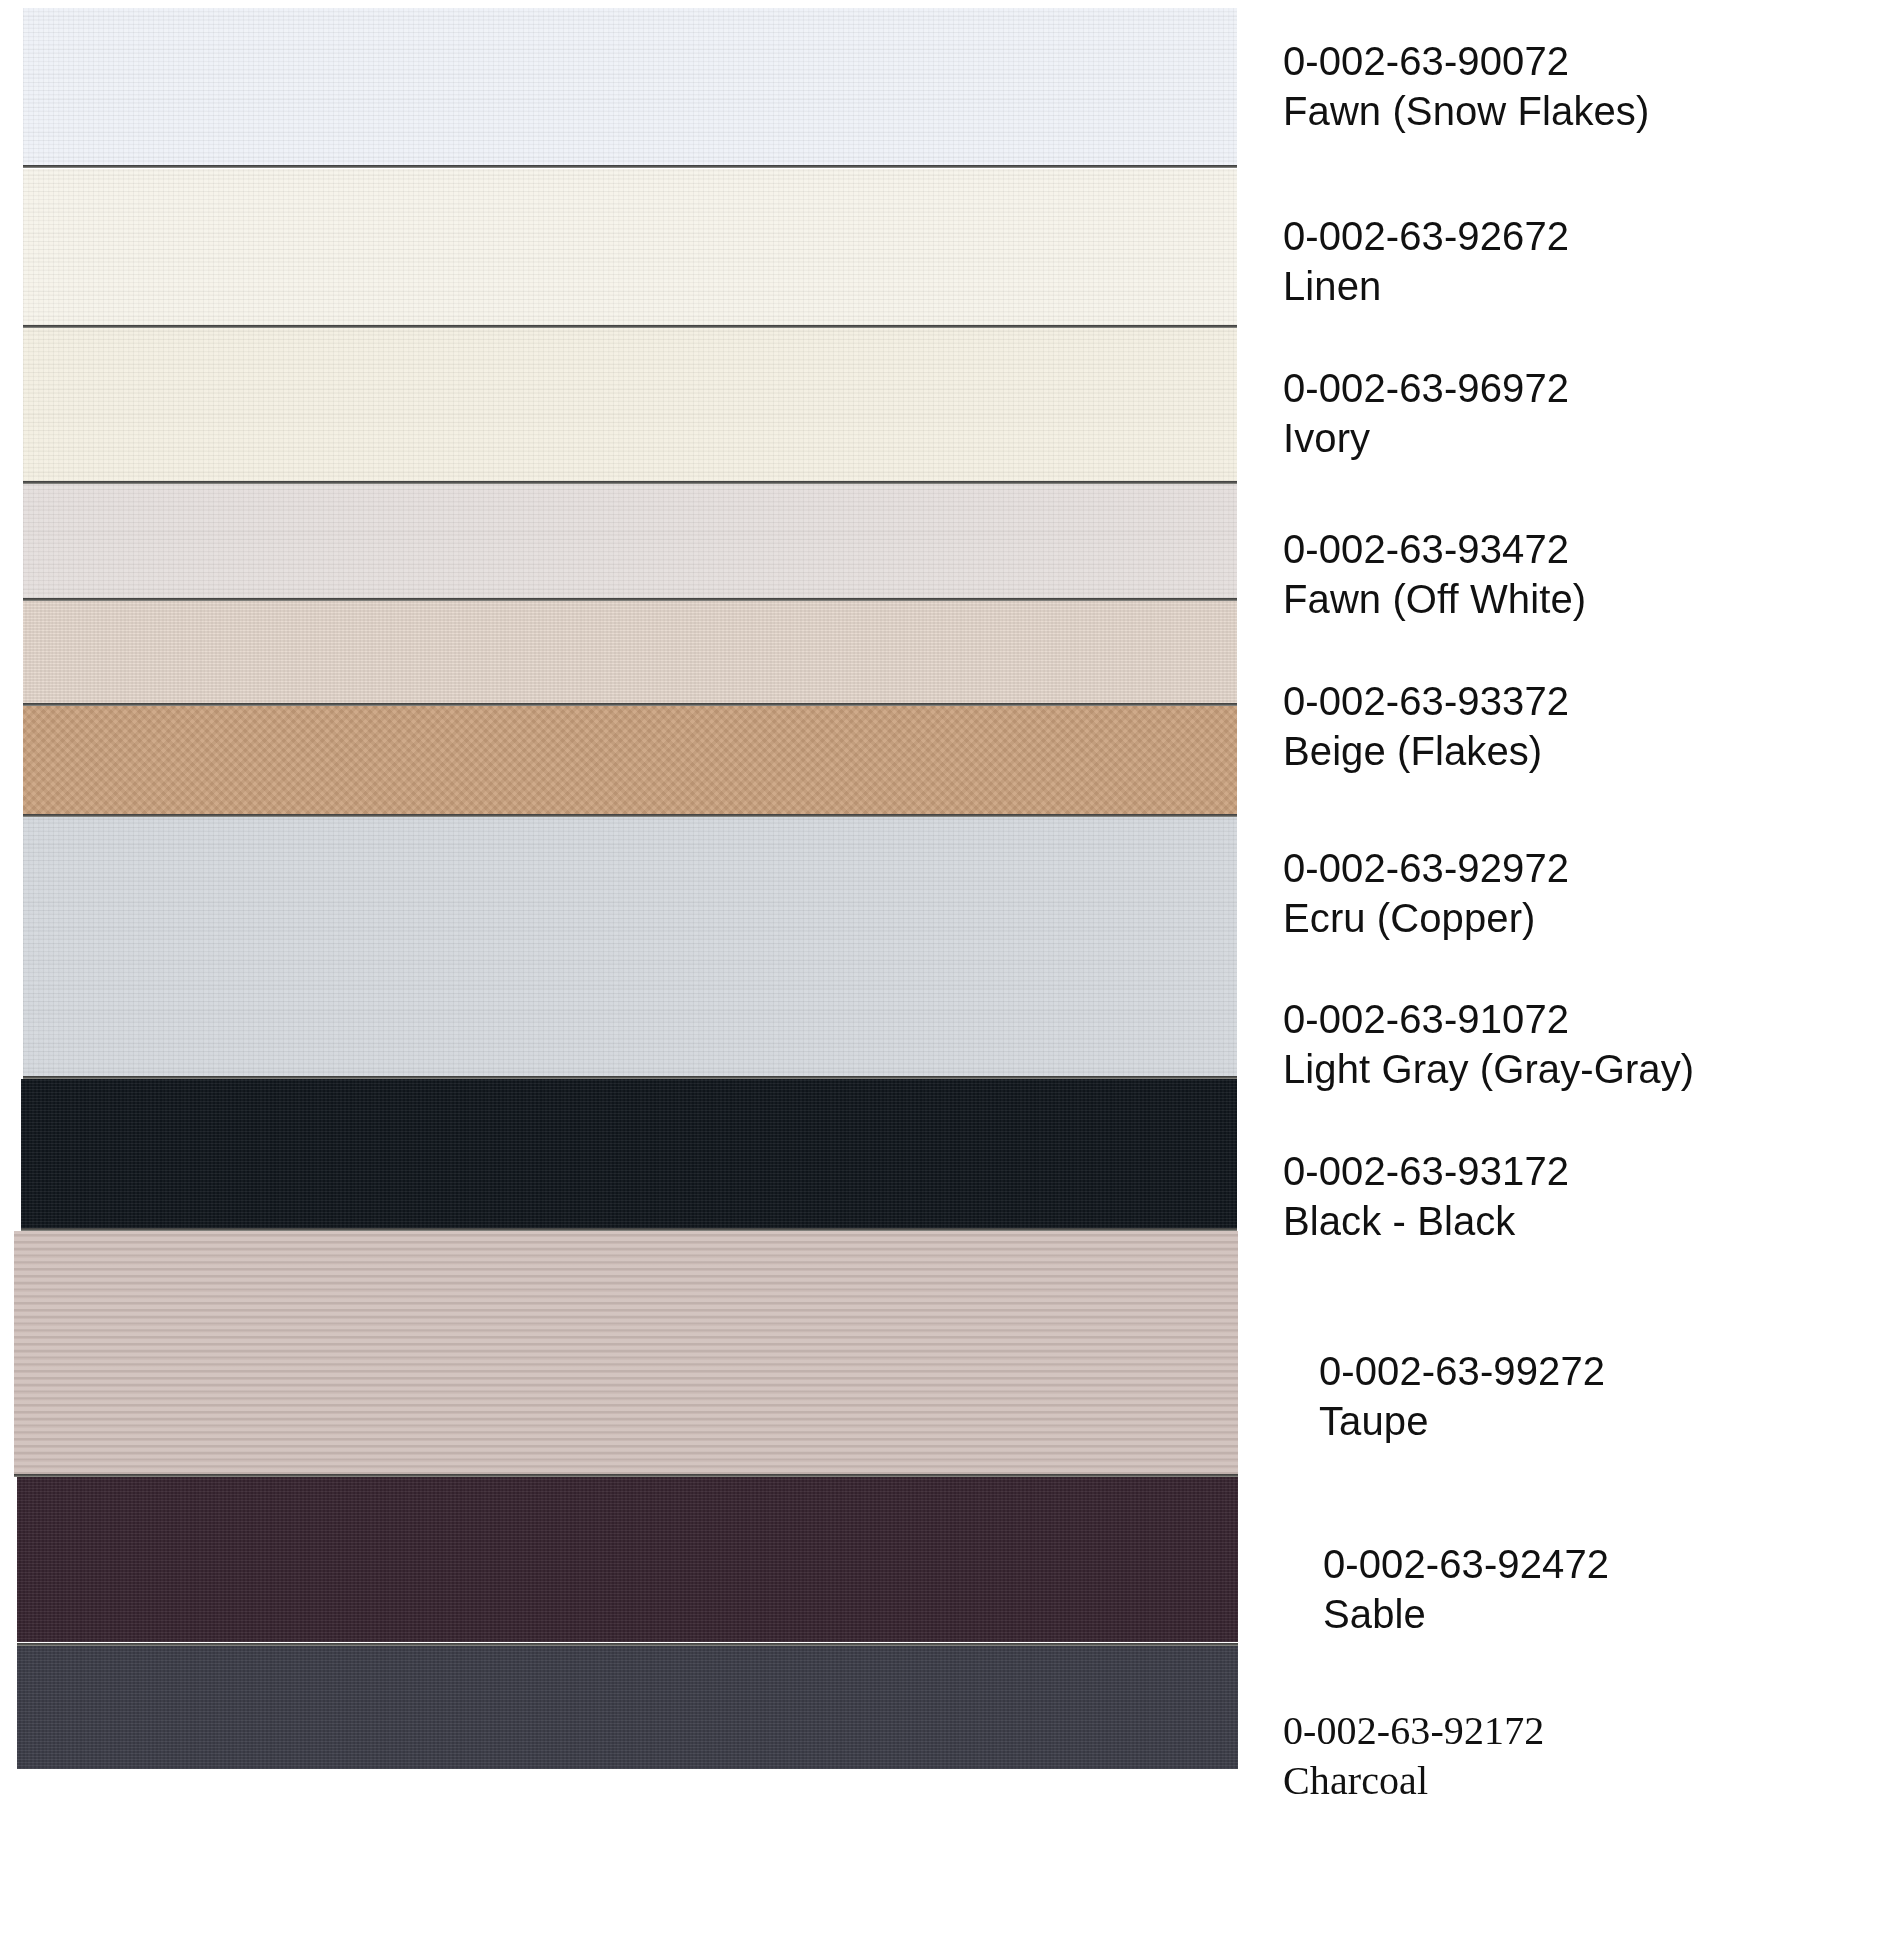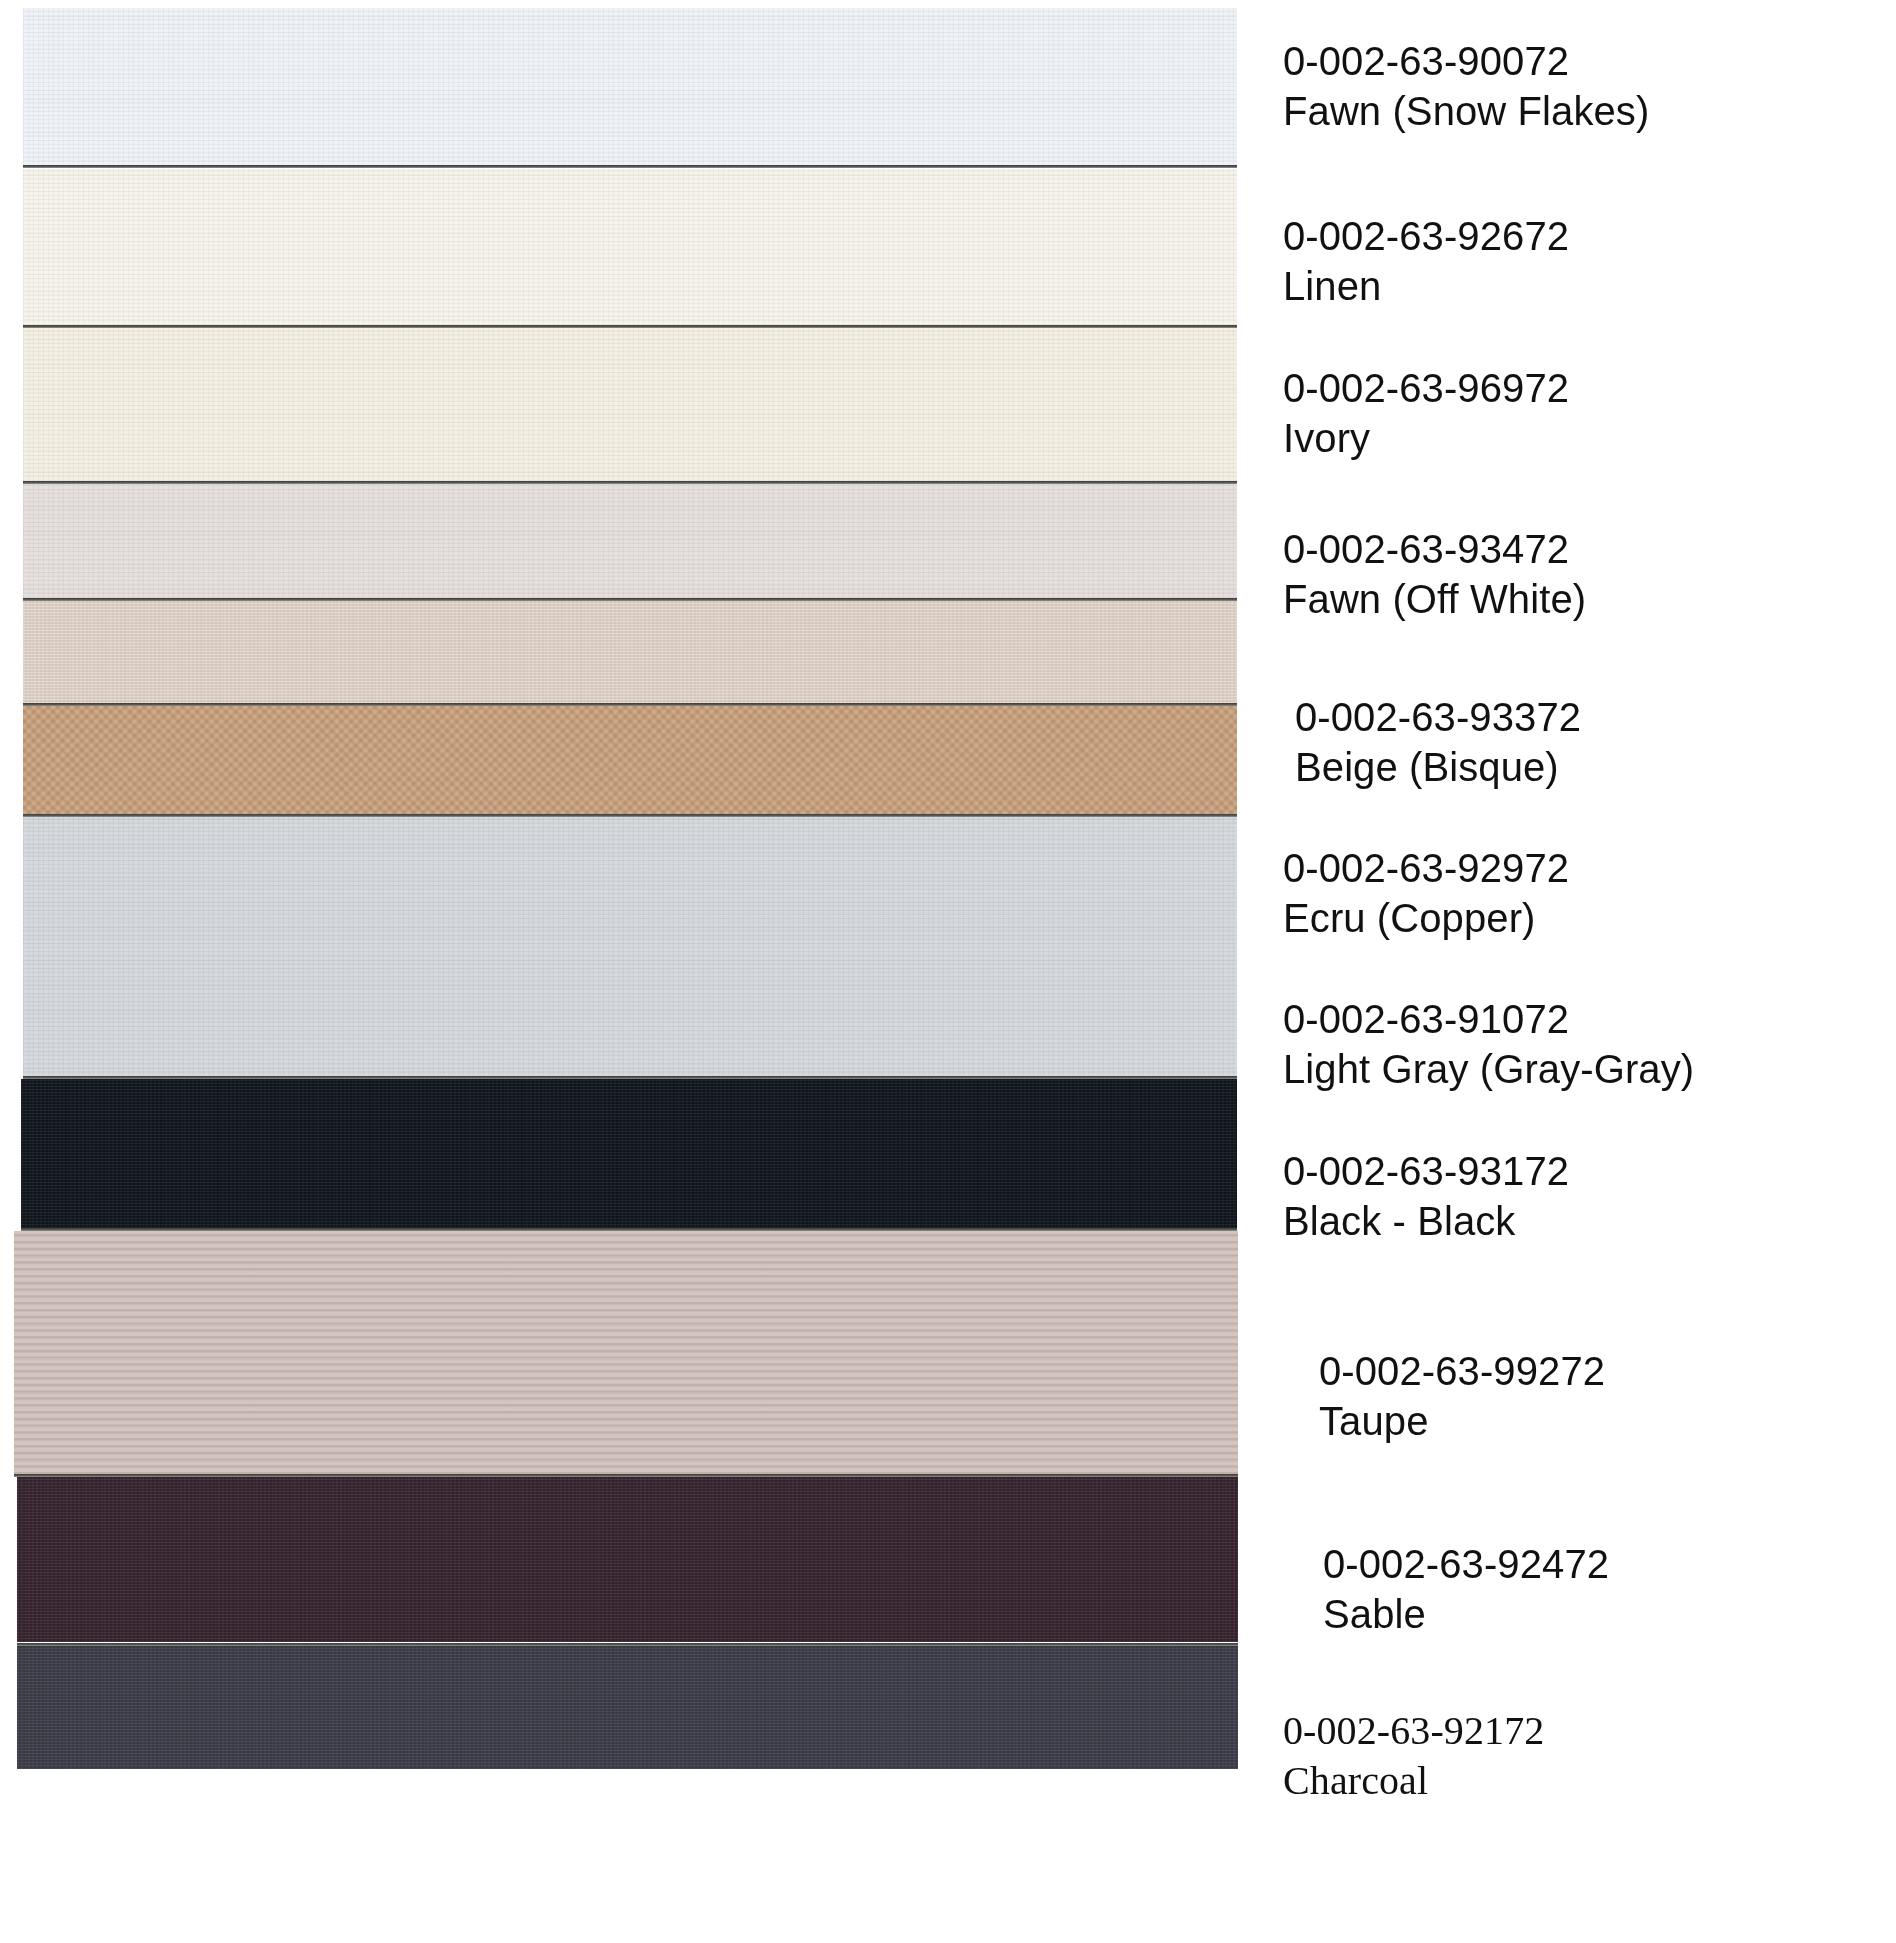--- a/index.html
+++ b/index.html
@@ -223,23 +223,23 @@
         <div class="label-name">Linen</div>
       </div>
       <div class="label-block" style="top: 363px;">
         <div class="label-code">0-002-63-96972</div>
         <div class="label-name">Ivory</div>
       </div>
       <div class="label-block" style="top: 524px;">
         <div class="label-code">0-002-63-93472</div>
         <div class="label-name">Fawn (Off White)</div>
       </div>
-      <div class="label-block" style="top: 692px; margin-left: 12px;">
+      <div class="label-block" style="top: 676px;">
         <div class="label-code">0-002-63-93372</div>
-        <div class="label-name">Beige (Bisque)</div>
+        <div class="label-name">Beige (Flakes)</div>
       </div>
       <div class="label-block" style="top: 843px;">
         <div class="label-code">0-002-63-92972</div>
         <div class="label-name">Ecru (Copper)</div>
       </div>
       <div class="label-block" style="top: 994px;">
         <div class="label-code">0-002-63-91072</div>
         <div class="label-name">Light Gray (Gray-Gray)</div>
       </div>
       <div class="label-block" style="top: 1146px;">

